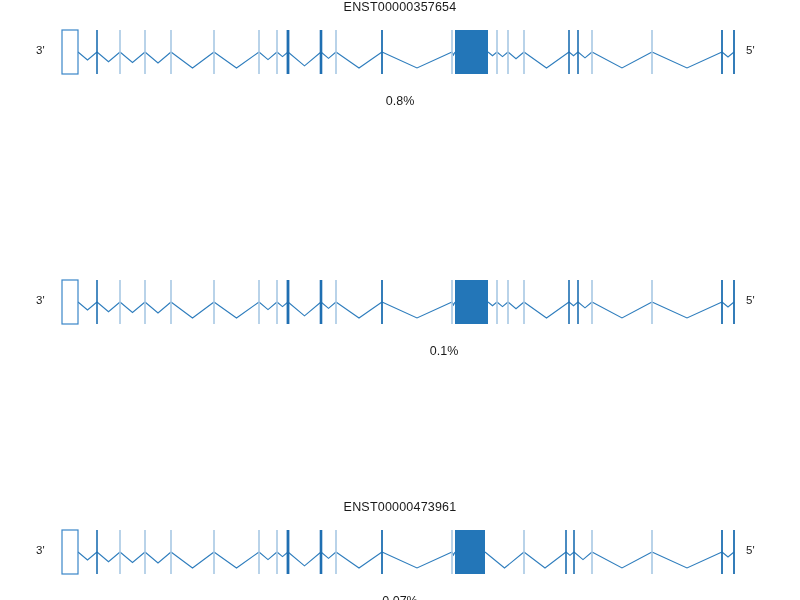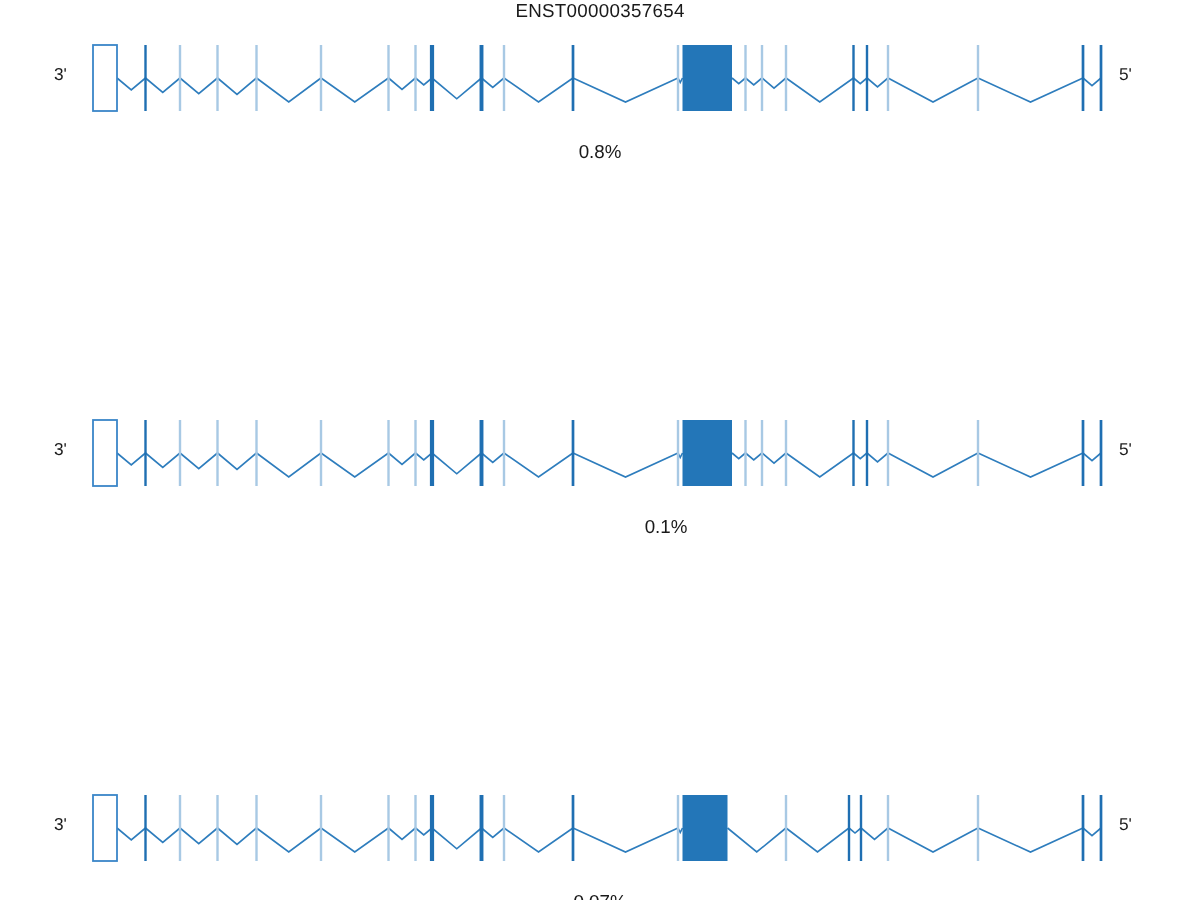--- a/index.html
+++ b/index.html
@@ -162,20 +162,21 @@
         <rect x="577.2" y="8" width="1.6" height="44" fill="#1f6fb2"></rect>
         <rect x="591.2" y="8" width="1.6" height="44" fill="#a8c9e4"></rect>
         <rect x="651.2" y="8" width="1.6" height="44" fill="#a8c9e4"></rect>
         <rect x="721.1" y="8" width="1.8" height="44" fill="#1f6fb2"></rect>
         <rect x="733.1" y="8" width="1.8" height="44" fill="#1f6fb2"></rect>
         <rect x="455" y="8" width="33" height="44" fill="#2376b8"></rect>
       </svg>
       <div class="transcript-pct" style="top: 94px; margin-left: 44px;">0.1%</div>
     </div>
     <div class="transcript-row" style="top: 250px;">
+      <div class="transcript-title">ENST00000473961</div>
       <div class="end-label left" style="top: 44px;">3'</div>
       <div class="end-label right" style="top: 44px;">5'</div>
       <svg class="track-svg" width="800" height="60" style="top: 22px;">
         <polyline points="78,30 87.5,37.98 97,30" fill="none" stroke="#2e7dbd" stroke-width="1.1"></polyline>
         <polyline points="97,30 108.5,39.66 120,30" fill="none" stroke="#2e7dbd" stroke-width="1.1"></polyline>
         <polyline points="120,30 132.5,40.5 145,30" fill="none" stroke="#2e7dbd" stroke-width="1.1"></polyline>
         <polyline points="145,30 158,40.92 171,30" fill="none" stroke="#2e7dbd" stroke-width="1.1"></polyline>
         <polyline points="171,30 192.5,46 214,30" fill="none" stroke="#2e7dbd" stroke-width="1.1"></polyline>
         <polyline points="214,30 236.5,46 259,30" fill="none" stroke="#2e7dbd" stroke-width="1.1"></polyline>
         <polyline points="259,30 268,37.56 277,30" fill="none" stroke="#2e7dbd" stroke-width="1.1"></polyline>

